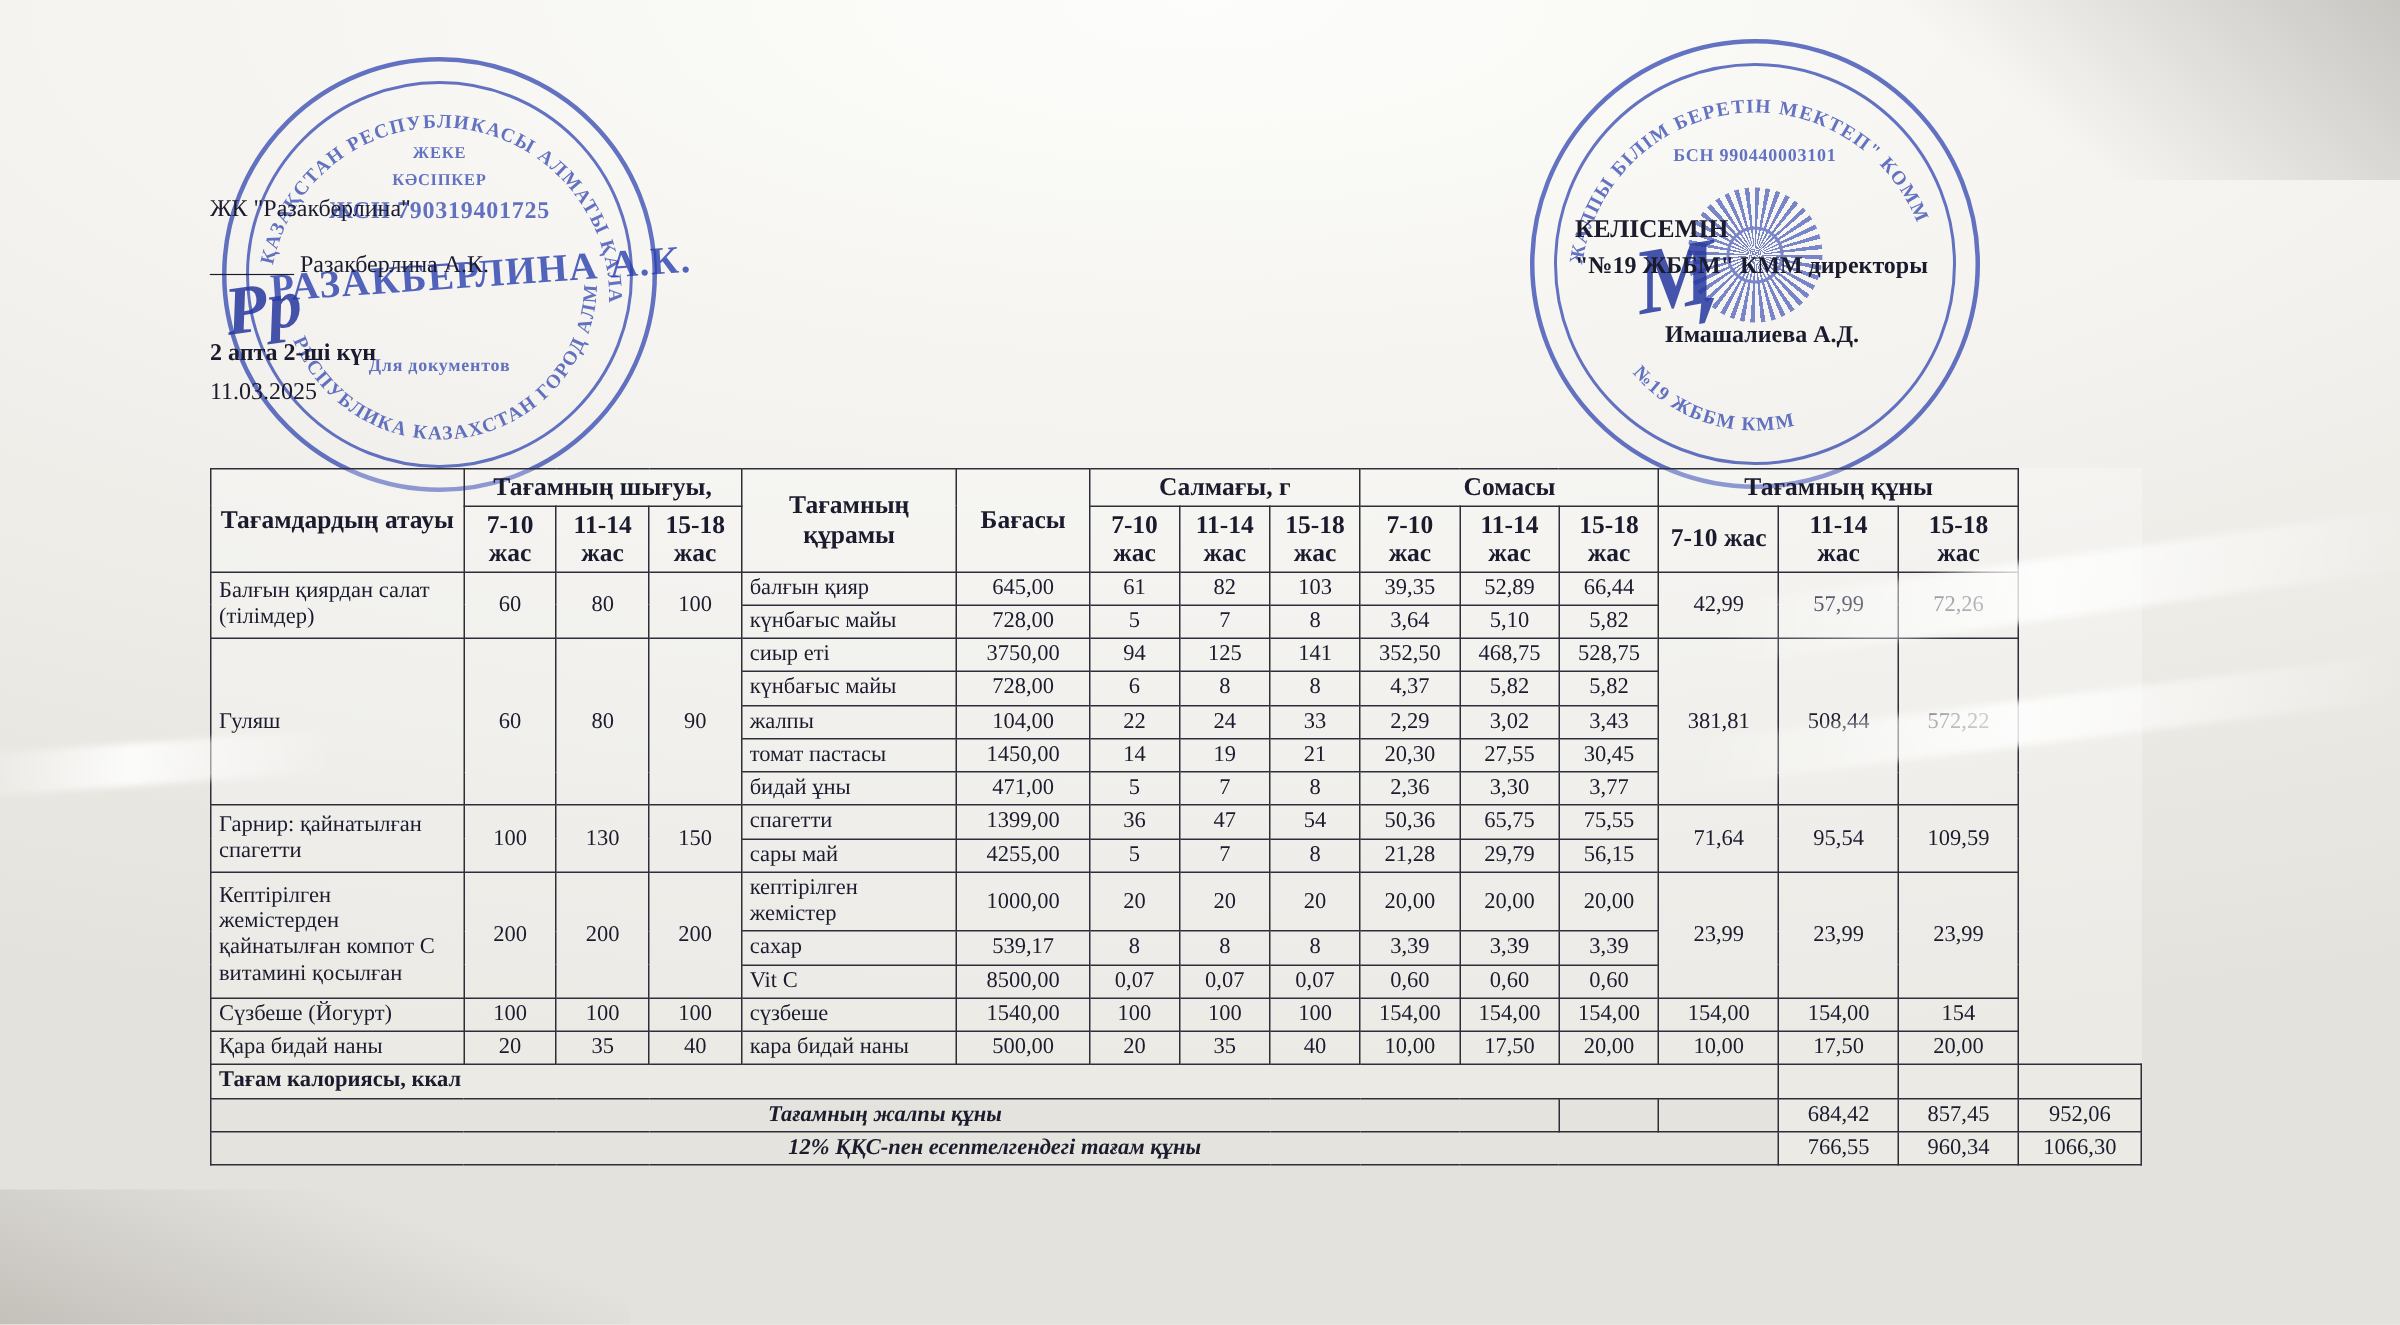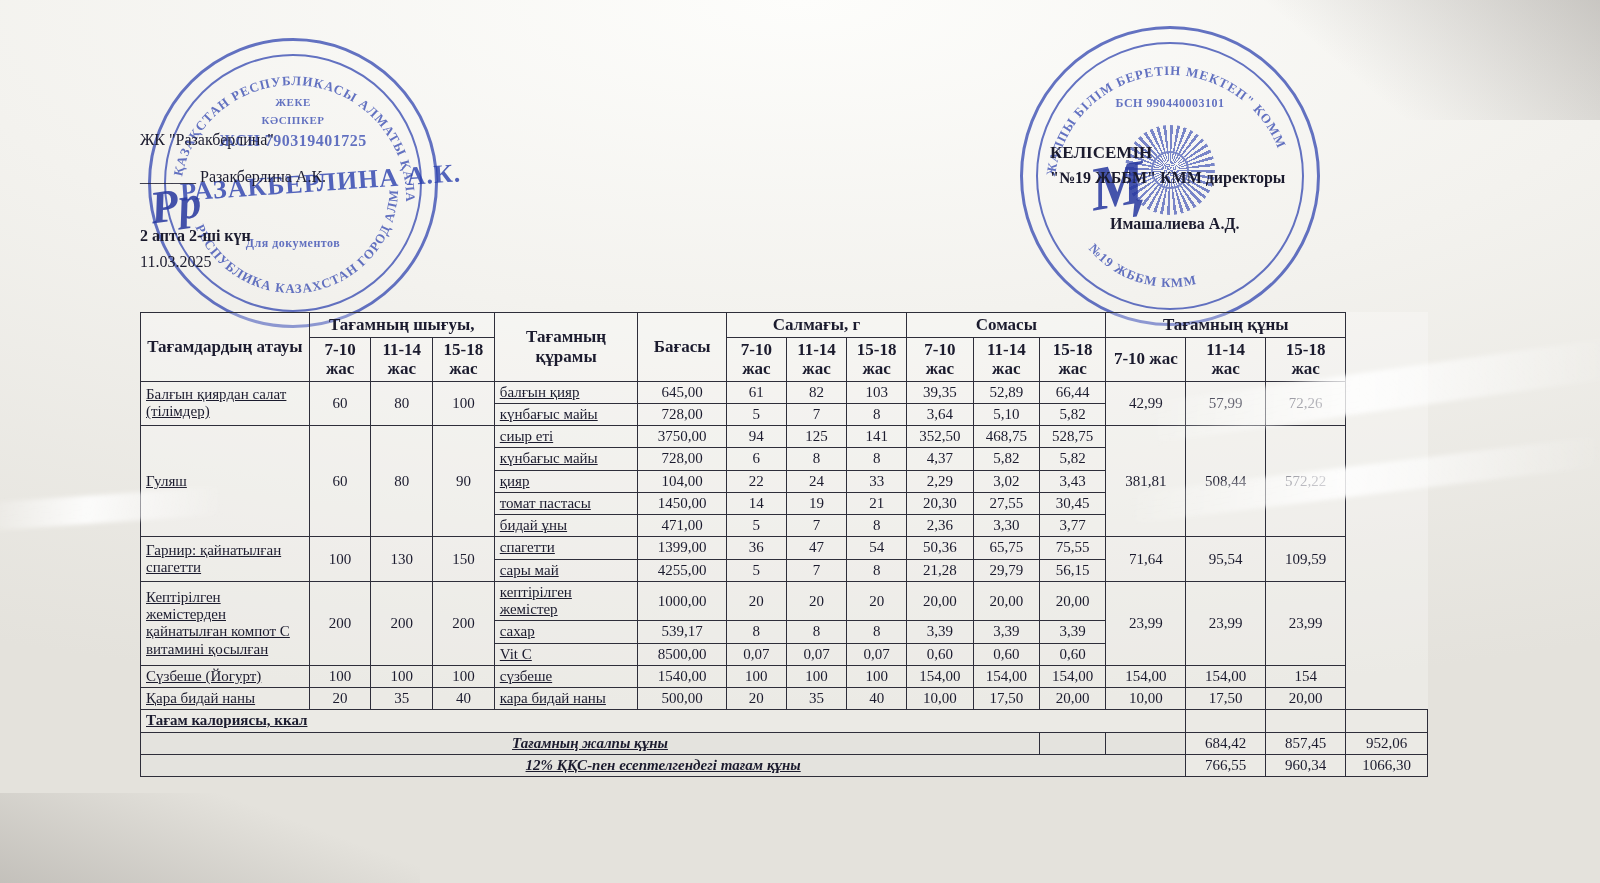--- a/index.html
+++ b/index.html
@@ -79,21 +79,21 @@
   td,th{
     border:1.3px solid #2e2e3a;
     font-size:15px;
     padding:2px 5px;
     text-align:center;
     vertical-align:middle;
     line-height:1.15;
     font-family:"Liberation Serif", serif;
   }
   th{font-weight:bold;font-size:17px;}
-  .lft{text-align:left;text-decoration:underline;}
+  .lft{text-align:left;}
   .namecol{width:175px;}
   .agecol{width:58px;}
   .compcol{width:150px;}
   .pricecol{width:84px;}
   .gcol{width:56px;}
   .scol{width:60px;}
   .costcol{width:78px;}
   .totrow td{font-style:italic;font-weight:bold;text-align:center;}
   .totnum{text-align:center !important;font-style:normal !important;font-weight:normal !important;}
   .blank{background:transparent;}
@@ -229,21 +229,21 @@
         <td class="lft compcol">күнбағыс майы</td>
         <td class="pricecol">728,00</td>
         <td class="gcol">6</td>
         <td class="gcol">8</td>
         <td class="gcol">8</td>
         <td class="scol">4,37</td>
         <td class="scol">5,82</td>
         <td class="scol">5,82</td>
       </tr>
       <tr>
-        <td class="lft compcol">қияр</td>
+        <td class="lft compcol">жалпы</td>
         <td class="pricecol">104,00</td>
         <td class="gcol">22</td>
         <td class="gcol">24</td>
         <td class="gcol">33</td>
         <td class="scol">2,29</td>
         <td class="scol">3,02</td>
         <td class="scol">3,43</td>
       </tr>
       <tr>
         <td class="lft compcol">томат пастасы</td>

